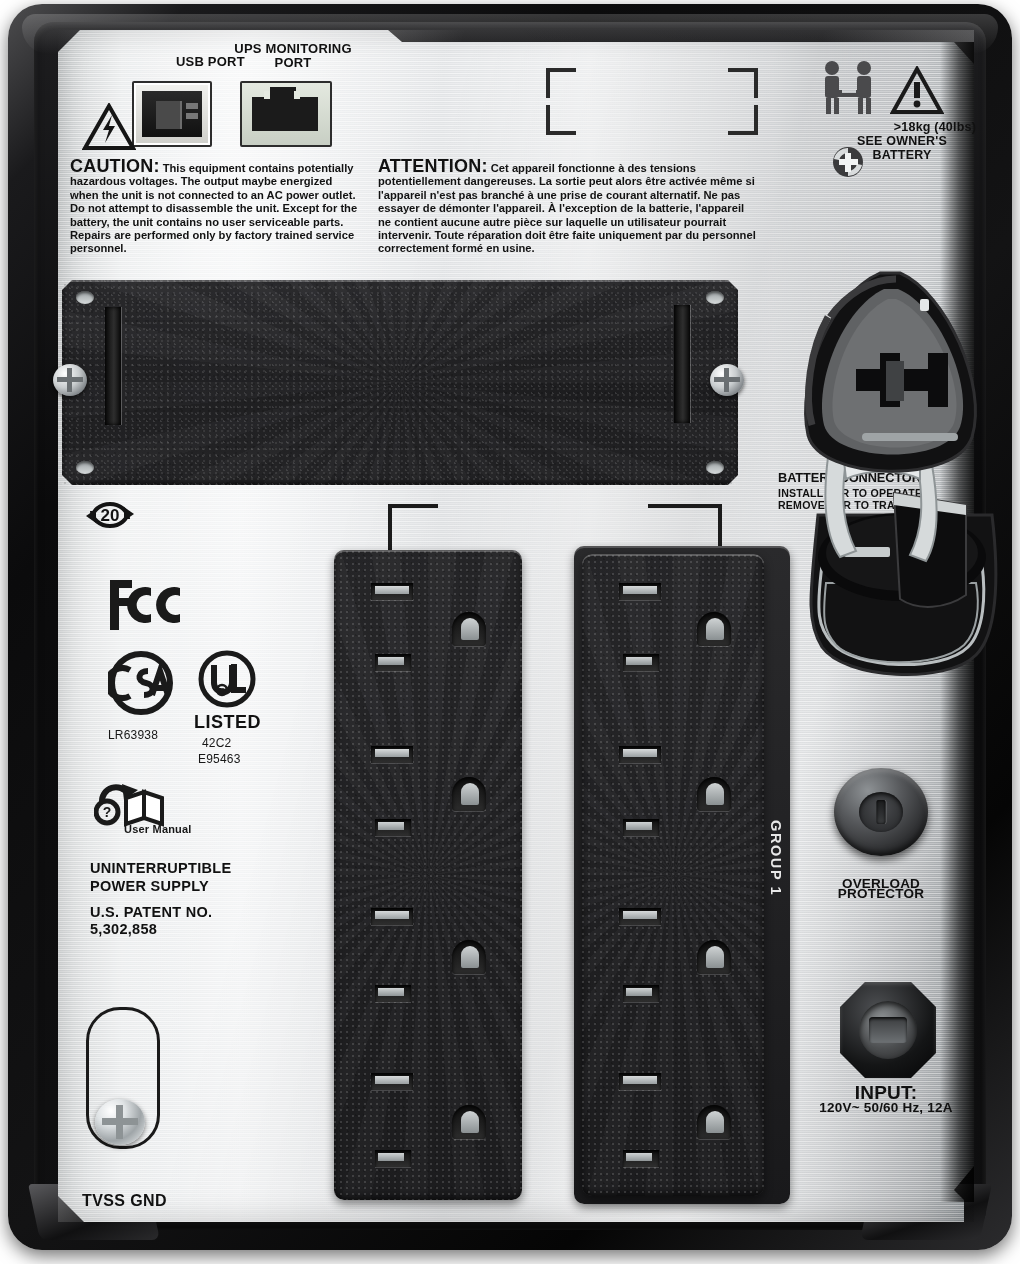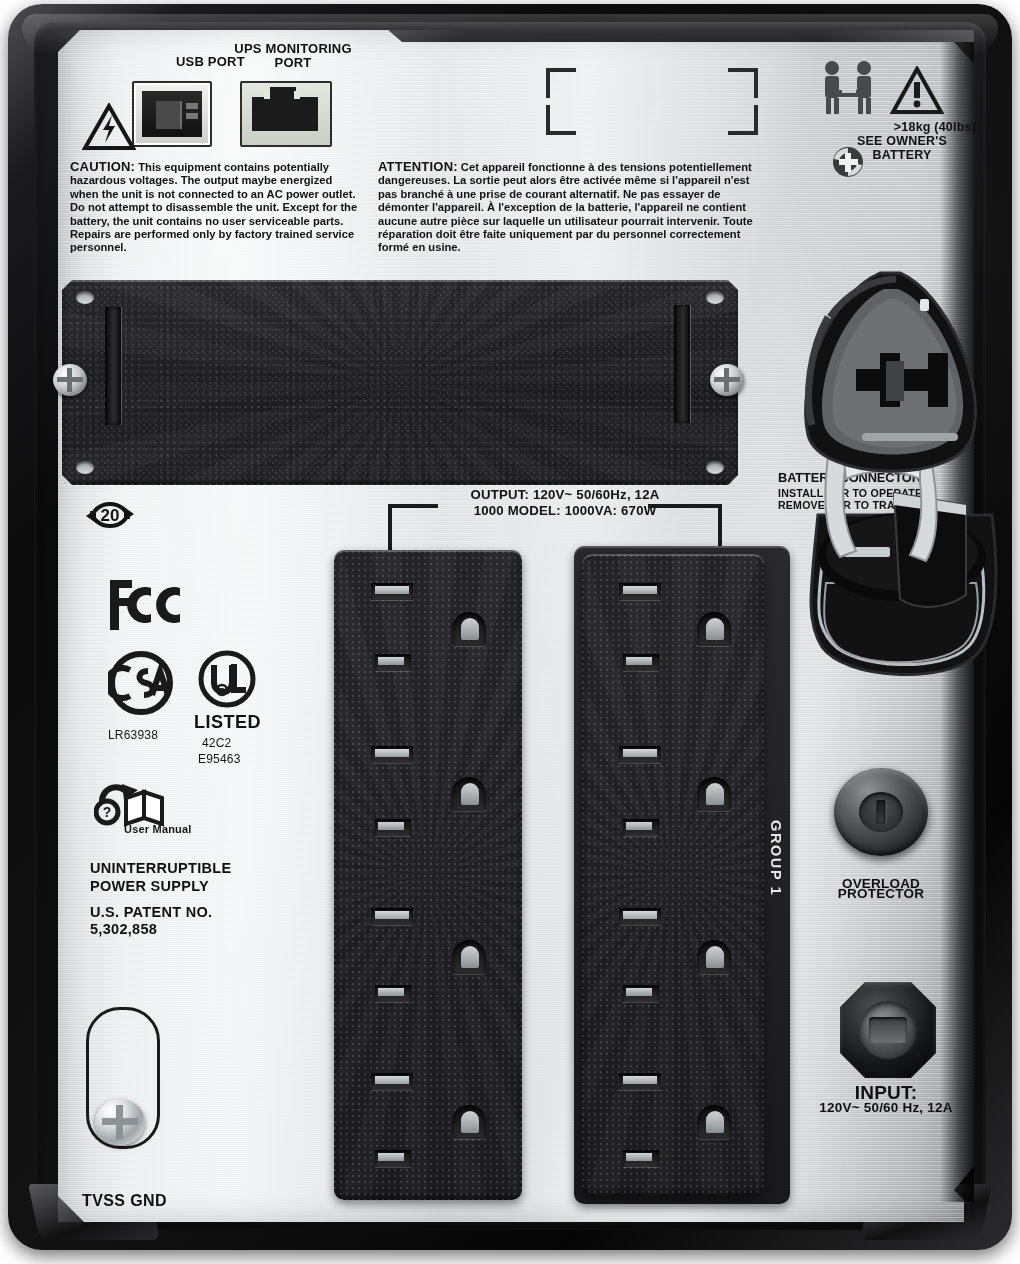--- a/index.html
+++ b/index.html
@@ -60,21 +60,21 @@
     background:linear-gradient(90deg,rgba(0,0,0,.0),rgba(0,0,0,.55) 55%,rgba(0,0,0,.85));
     pointer-events:none;
   }
 
   
   .lbl{position:absolute;color:#111;font-weight:bold;letter-spacing:.2px;}
   .body-txt{
     position:absolute;color:#121212;font-size:11.2px;line-height:13.4px;font-weight:bold;
     font-family:"Liberation Sans",sans-serif;text-align:left;
   }
-  .body-txt b.head{font-size:13px;letter-spacing:.2px;text-align:right;}
+  .body-txt b.head{font-size:18px;letter-spacing:.2px;text-align:right;}
 
   
   .port-usb{
     position:absolute;left:132px;top:81px;width:76px;height:62px;
     background:linear-gradient(180deg,#f2f2ef,#cfcfca);
     border:2px solid #2d2d2d;border-radius:2px;
     box-shadow:inset 0 0 0 2px #fff;
   }
   .port-usb i{
     position:absolute;left:8px;top:8px;right:8px;bottom:8px;display:block;
@@ -341,22 +341,20 @@
   <div class="vent-noise"></div>
   <div class="vent-hole" style="left:76px;top:291px;"></div>
   <div class="vent-hole" style="left:706px;top:291px;"></div>
   <div class="vent-hole" style="left:76px;top:461px;"></div>
   <div class="vent-hole" style="left:706px;top:461px;"></div>
   <div class="vent-slot" style="left:105px;top:307px;"></div>
   <div class="vent-slot" style="left:674px;top:305px;"></div>
   <div class="screw" style="left:53px;top:364px;"></div>
   <div class="screw" style="left:710px;top:364px;"></div>
 
-  <div class="lbl" style="left:385px;top:487px;width:360px;text-align:center;font-size:13.2px;">OUTPUT: 120V~ 50/60Hz, 12A</div>
-  <div class="lbl" style="left:385px;top:503px;width:360px;text-align:center;font-size:13.2px;">1000 MODEL: 1000VA: 670W</div>
 
   <div class="bracket" style="left:388px;top:504px;">
     <i style="left:0;top:0;width:50px;height:4px;"></i>
     <i style="left:0;top:0;width:4px;height:50px;"></i>
   </div>
   <div class="bracket" style="left:648px;top:504px;">
     <i style="left:0;top:0;width:74px;height:4px;"></i>
     <i style="left:70px;top:0;width:4px;height:62px;"></i>
   </div>
   <div class="bracket" style="left:452px;top:487px;">

